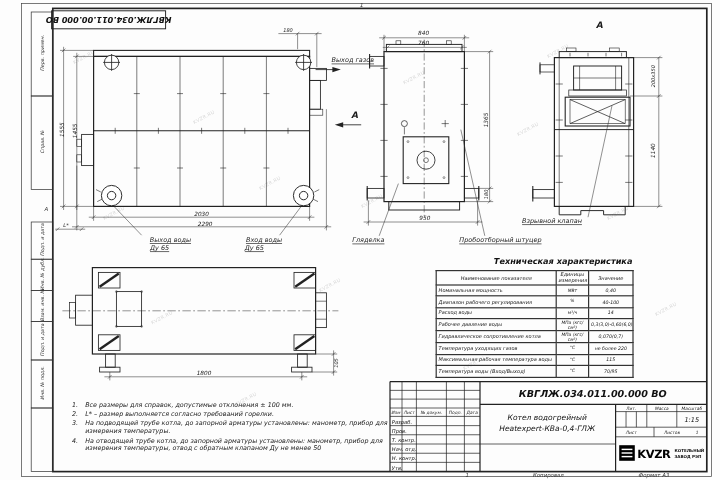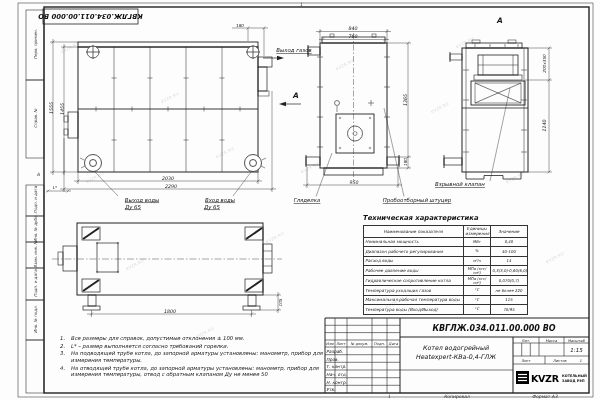--- a/index.html
+++ b/index.html
@@ -18,21 +18,21 @@
   .stamp{font:bold italic 6.8px "DejaVu Sans",sans-serif;fill:#111}
   .docnum{font:bold italic 8px "DejaVu Sans",sans-serif;fill:#111}
   .tbname{font:italic 6.3px "DejaVu Sans",sans-serif;fill:#111}
   .tbh{font:italic 3.6px "DejaVu Sans",sans-serif;fill:#222}
   .tbl{font:italic 4.3px "DejaVu Sans",sans-serif;fill:#111}
   .scale{font:italic 5.5px "DejaVu Sans",sans-serif;fill:#111}
   .logo{font:bold 9.5px "DejaVu Sans",sans-serif;fill:#000;letter-spacing:-0.3px}
   .co{font:bold 3.4px "DejaVu Sans",sans-serif;fill:#111}
   
   .tech{position:absolute;left:363px;top:214px;width:164px}
-  .tech-title{font:bold italic 6.8px "DejaVu Sans",sans-serif;color:#111;text-align:left;margin-bottom:2.5px}
+  .tech-title{font:bold italic 6.8px "DejaVu Sans",sans-serif;color:#111;text-align:right;margin-bottom:2.5px}
   .tech table{border-collapse:collapse;width:164px;table-layout:fixed}
   .tech td,.tech th{border:0.5px solid #333;font:italic 4.2px "DejaVu Sans",sans-serif;font-weight:normal;color:#1a1a1a;text-align:center;vertical-align:middle;padding:0.5px 1.5px;overflow:hidden}
   .tech th{height:12px}
   .tech td{height:9.5px}
   .tech td.nm{text-align:left}
   .tech td.un{font-size:3.7px}
   .tech td.vl{font-size:3.9px}
   
   .notes{position:absolute;left:58px;top:335px;width:276px;counter-reset:n}
   .notes li{list-style:none;position:relative;padding-left:13px;font:italic 5.3px "DejaVu Sans",sans-serif;line-height:1.26;color:#1a1a1a;margin-bottom:1px;counter-increment:n}

